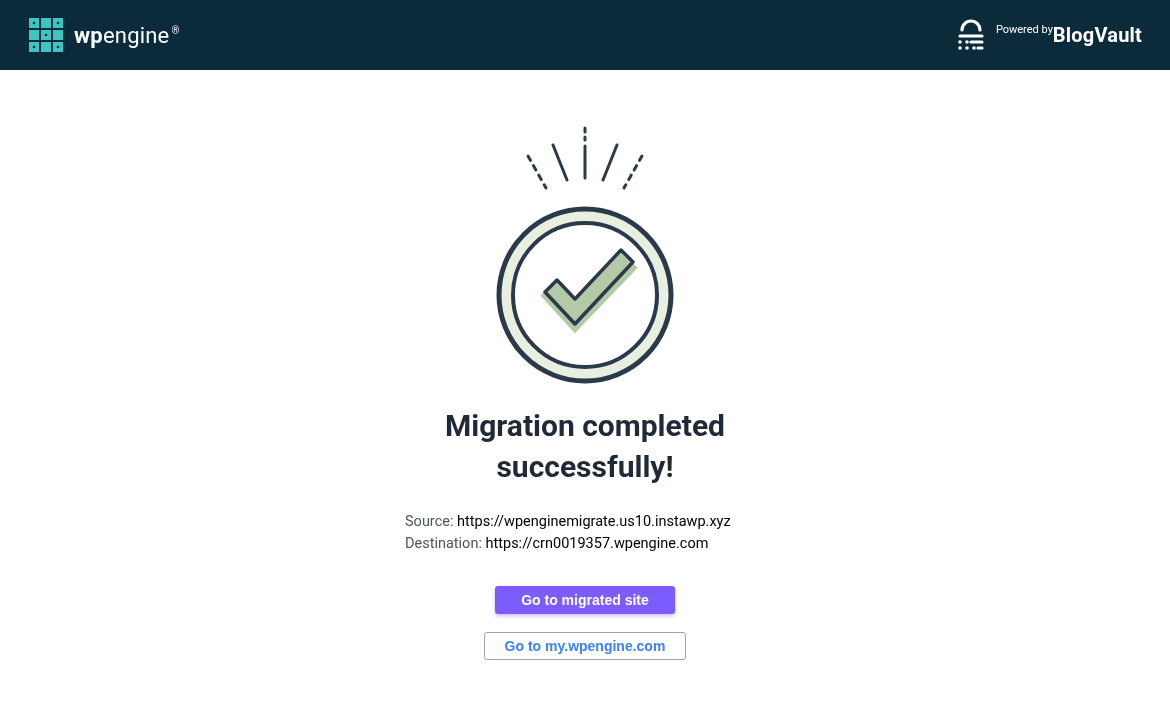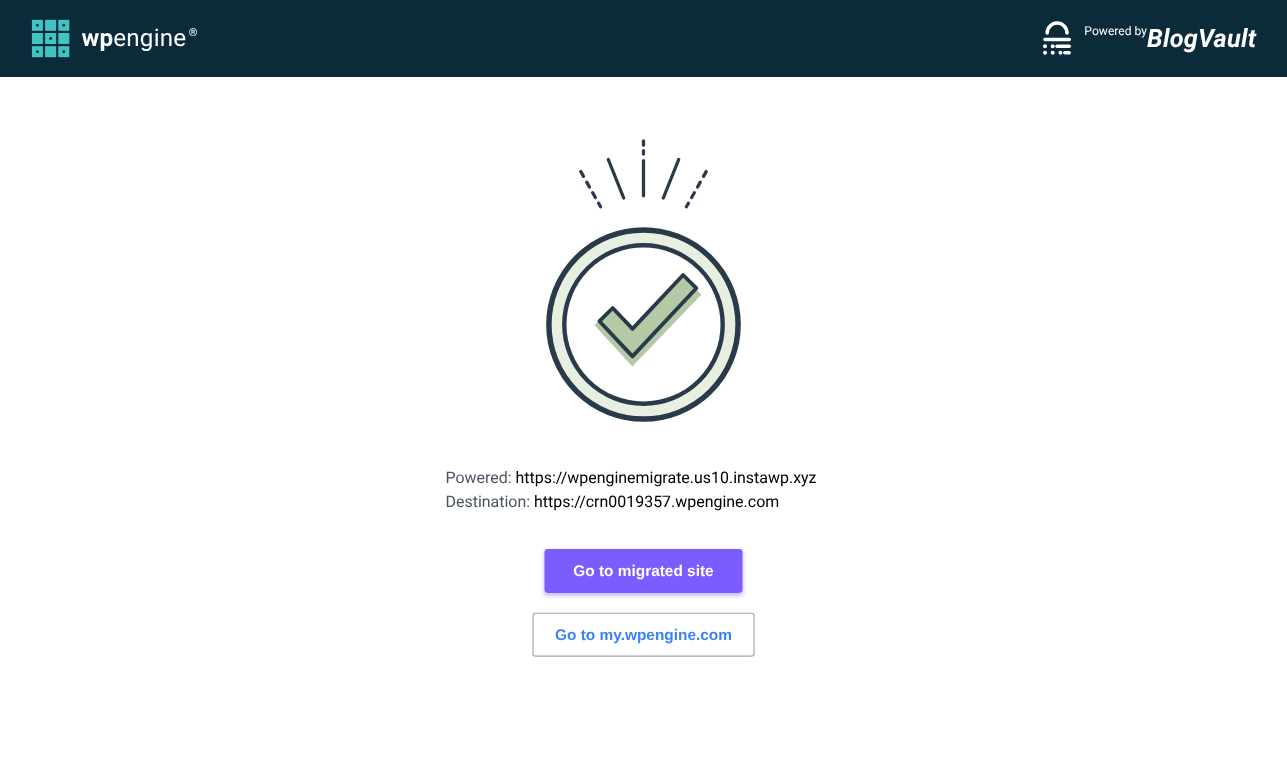--- a/index.html
+++ b/index.html
@@ -55,24 +55,23 @@
       flex-direction: row;
       align-items: flex-start;
       color: #ffffff;
     }
     .powered-by {
       font-size: 11px;
       font-weight: 400;
       margin-bottom: -2px;
     }
     .blogvault {
-      font-size: 23px;
+      font-size: 20px;
       font-weight: 700;
       letter-spacing: 0.2px;
-      font-style: italic;
     }
     .main {
       display: flex;
       flex-direction: column;
       align-items: center;
       padding-top: 50px;
     }
     .success-illustration {
       width: 280px;
       height: 280px;
@@ -101,21 +100,21 @@
     }
     .buttons {
       margin-top: 30px;
       display: flex;
       flex-direction: column;
       align-items: center;
       gap: 18px;
     }
     .btn {
       min-width: 180px;
-      height: 40px;
+      height: 28px;
       padding: 0 20px;
       font-size: 14px;
       font-weight: 600;
       border-radius: 3px;
       cursor: pointer;
       display: inline-flex;
       align-items: center;
       justify-content: center;
       border: none;
     }
@@ -190,24 +189,28 @@
     <circle cx="140" cy="175" r="86" fill="#e8efe0" stroke="#2b3a4a" stroke-width="5"></circle>
     <circle cx="140" cy="175" r="72" fill="#ffffff" stroke="#2b3a4a" stroke-width="4"></circle>
 
     <path d="M 108 176 L 130 200 L 180 148" fill="none" stroke="#b4c9a6" stroke-width="18" stroke-linecap="square" stroke-linejoin="miter"></path>
     <path d="M 108 176 L 130 200 L 180 148" fill="none" stroke="#2b3a4a" stroke-width="4" stroke-linecap="square" stroke-linejoin="miter"></path>
     <path d="M 100 170 L 108 176 M 130 200 L 130 210 M 180 148 L 188 140" stroke="none"></path>
 
     <path d="M 100 172 L 130 204 L 188 142 L 176 130 L 130 179 L 112 160 Z" fill="#b4c9a6" stroke="#2b3a4a" stroke-width="3.5" stroke-linejoin="round"></path>
   </svg>
 
+  <h1 class="title">
+    <span>Migration completed</span><br>
+    <span>successfully!</span>
+  </h1>
 
   <div class="info-block">
     <div class="info-line">
-      <span>Powered: </span><a href="#" class="info-link">https://wpenginemigrate.us10.instawp.xyz</a>
+      <span>Source: </span><a href="#" class="info-link">https://wpenginemigrate.us10.instawp.xyz</a>
     </div>
     <div class="info-line">
       <span>Destination: </span><a href="#" class="info-link">https://crn0019357.wpengine.com</a>
     </div>
   </div>
 
   <div class="buttons">
     <button class="btn btn-primary">Go to migrated site</button>
     <button class="btn btn-secondary">Go to my.wpengine.com</button>
   </div>

